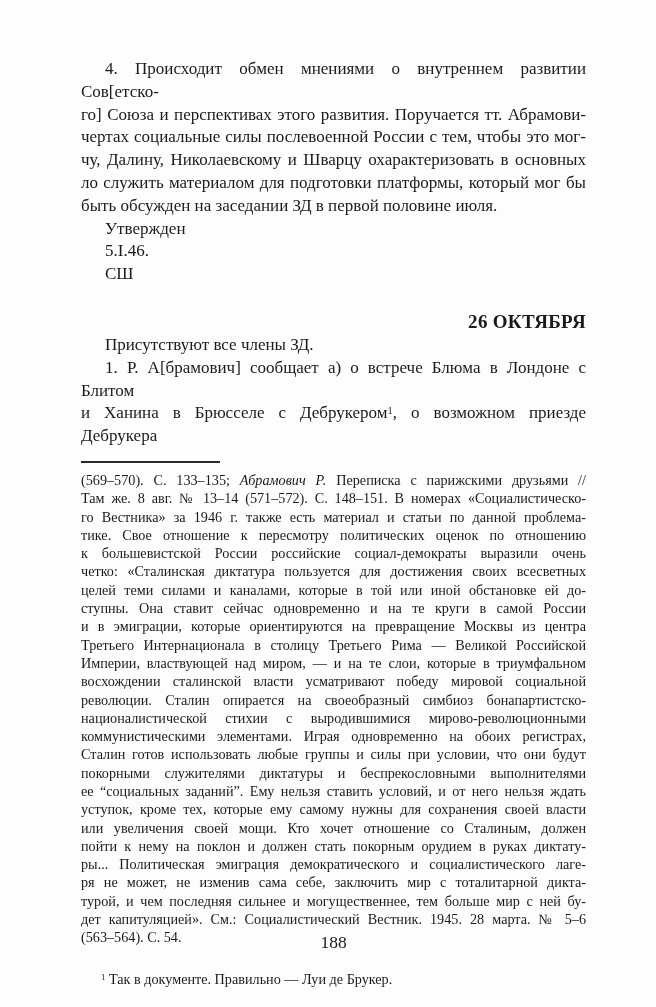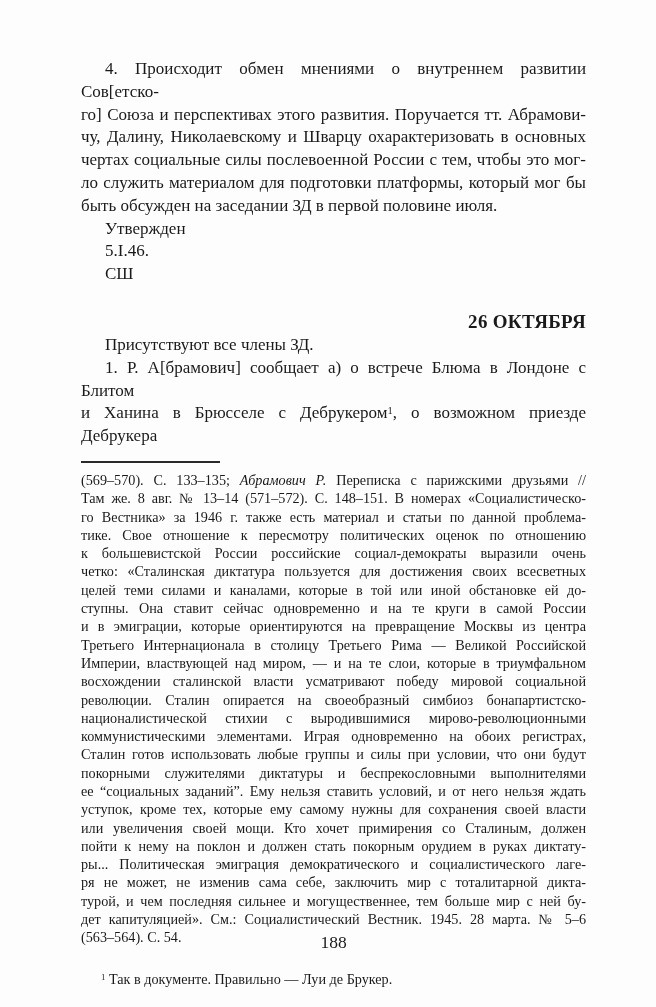--- a/index.html
+++ b/index.html
@@ -70,22 +70,22 @@
 </style>
 </head>
 <body>
 
 <div class="page">
   <div class="text-block">
 
     <div class="main-text">
         <div class="line indent just"><span>4. Происходит обмен мнениями о внутреннем развитии Сов[етско-</span></div>
         <div class="line just"><span>го] Союза и перспективах этого развития. Поручается тт. Абрамови-</span></div>
+        <div class="line just"><span>чертах социальные силы послевоенной России с тем, чтобы это мог-</span></div>
         <div class="line just"><span>чу, Далину, Николаевскому и Шварцу охарактеризовать в основных</span></div>
-        <div class="line just"><span>чертах социальные силы послевоенной России с тем, чтобы это мог-</span></div>
         <div class="line just"><span>ло служить материалом для подготовки платформы, который мог бы</span></div>
         <div class="line"><span>быть обсужден на заседании ЗД в первой половине июля.</span></div>
         <div class="line indent"><span>Утвержден</span></div>
         <div class="line indent"><span>5.I.46.</span></div>
         <div class="line indent"><span>СШ</span></div>
       </div>
 
     <div class="section-heading">26 ОКТЯБРЯ</div>
 
     <div class="main-text">
@@ -109,21 +109,21 @@
         <div class="line just"><span>Третьего Интернационала в столицу Третьего Рима — Великой Российской</span></div>
         <div class="line just"><span>Империи, властвующей над миром, — и на те слои, которые в триумфальном</span></div>
         <div class="line just"><span>восхождении сталинской власти усматривают победу мировой социальной</span></div>
         <div class="line just"><span>революции. Сталин опирается на своеобразный симбиоз бонапартистско-</span></div>
         <div class="line just"><span>националистической стихии с выродившимися мирово-революционными</span></div>
         <div class="line just"><span>коммунистическими элементами. Играя одновременно на обоих регистрах,</span></div>
         <div class="line just"><span>Сталин готов использовать любые группы и силы при условии, что они будут</span></div>
         <div class="line just"><span>покорными служителями диктатуры и беспрекословными выполнителями</span></div>
         <div class="line just"><span>ее “социальных заданий”. Ему нельзя ставить условий, и от него нельзя ждать</span></div>
         <div class="line just"><span>уступок, кроме тех, которые ему самому нужны для сохранения своей власти</span></div>
-        <div class="line just"><span>или увеличения своей мощи. Кто хочет примирения со Сталиным, должен</span></div>
+        <div class="line just"><span>или увеличения своей мощи. Кто хочет отношение со Сталиным, должен</span></div>
         <div class="line just"><span>пойти к нему на поклон и должен стать покорным орудием в руках диктату-</span></div>
         <div class="line just"><span>ры... Политическая эмиграция демократического и социалистического лаге-</span></div>
         <div class="line just"><span>ря не может, не изменив сама себе, заключить мир с тоталитарной дикта-</span></div>
         <div class="line just"><span>турой, и чем последняя сильнее и могущественнее, тем больше мир с ней бу-</span></div>
         <div class="line just"><span>дет капитуляцией». См.: Социалистический Вестник. 1945. 28 марта. № 5–6</span></div>
         <div class="line"><span>(563–564). С. 54.</span></div>
         <div class="line indent"><sup>1</sup><span> Так в документе. Правильно — Луи де Брукер.</span></div>
       </div>
 
   </div>

